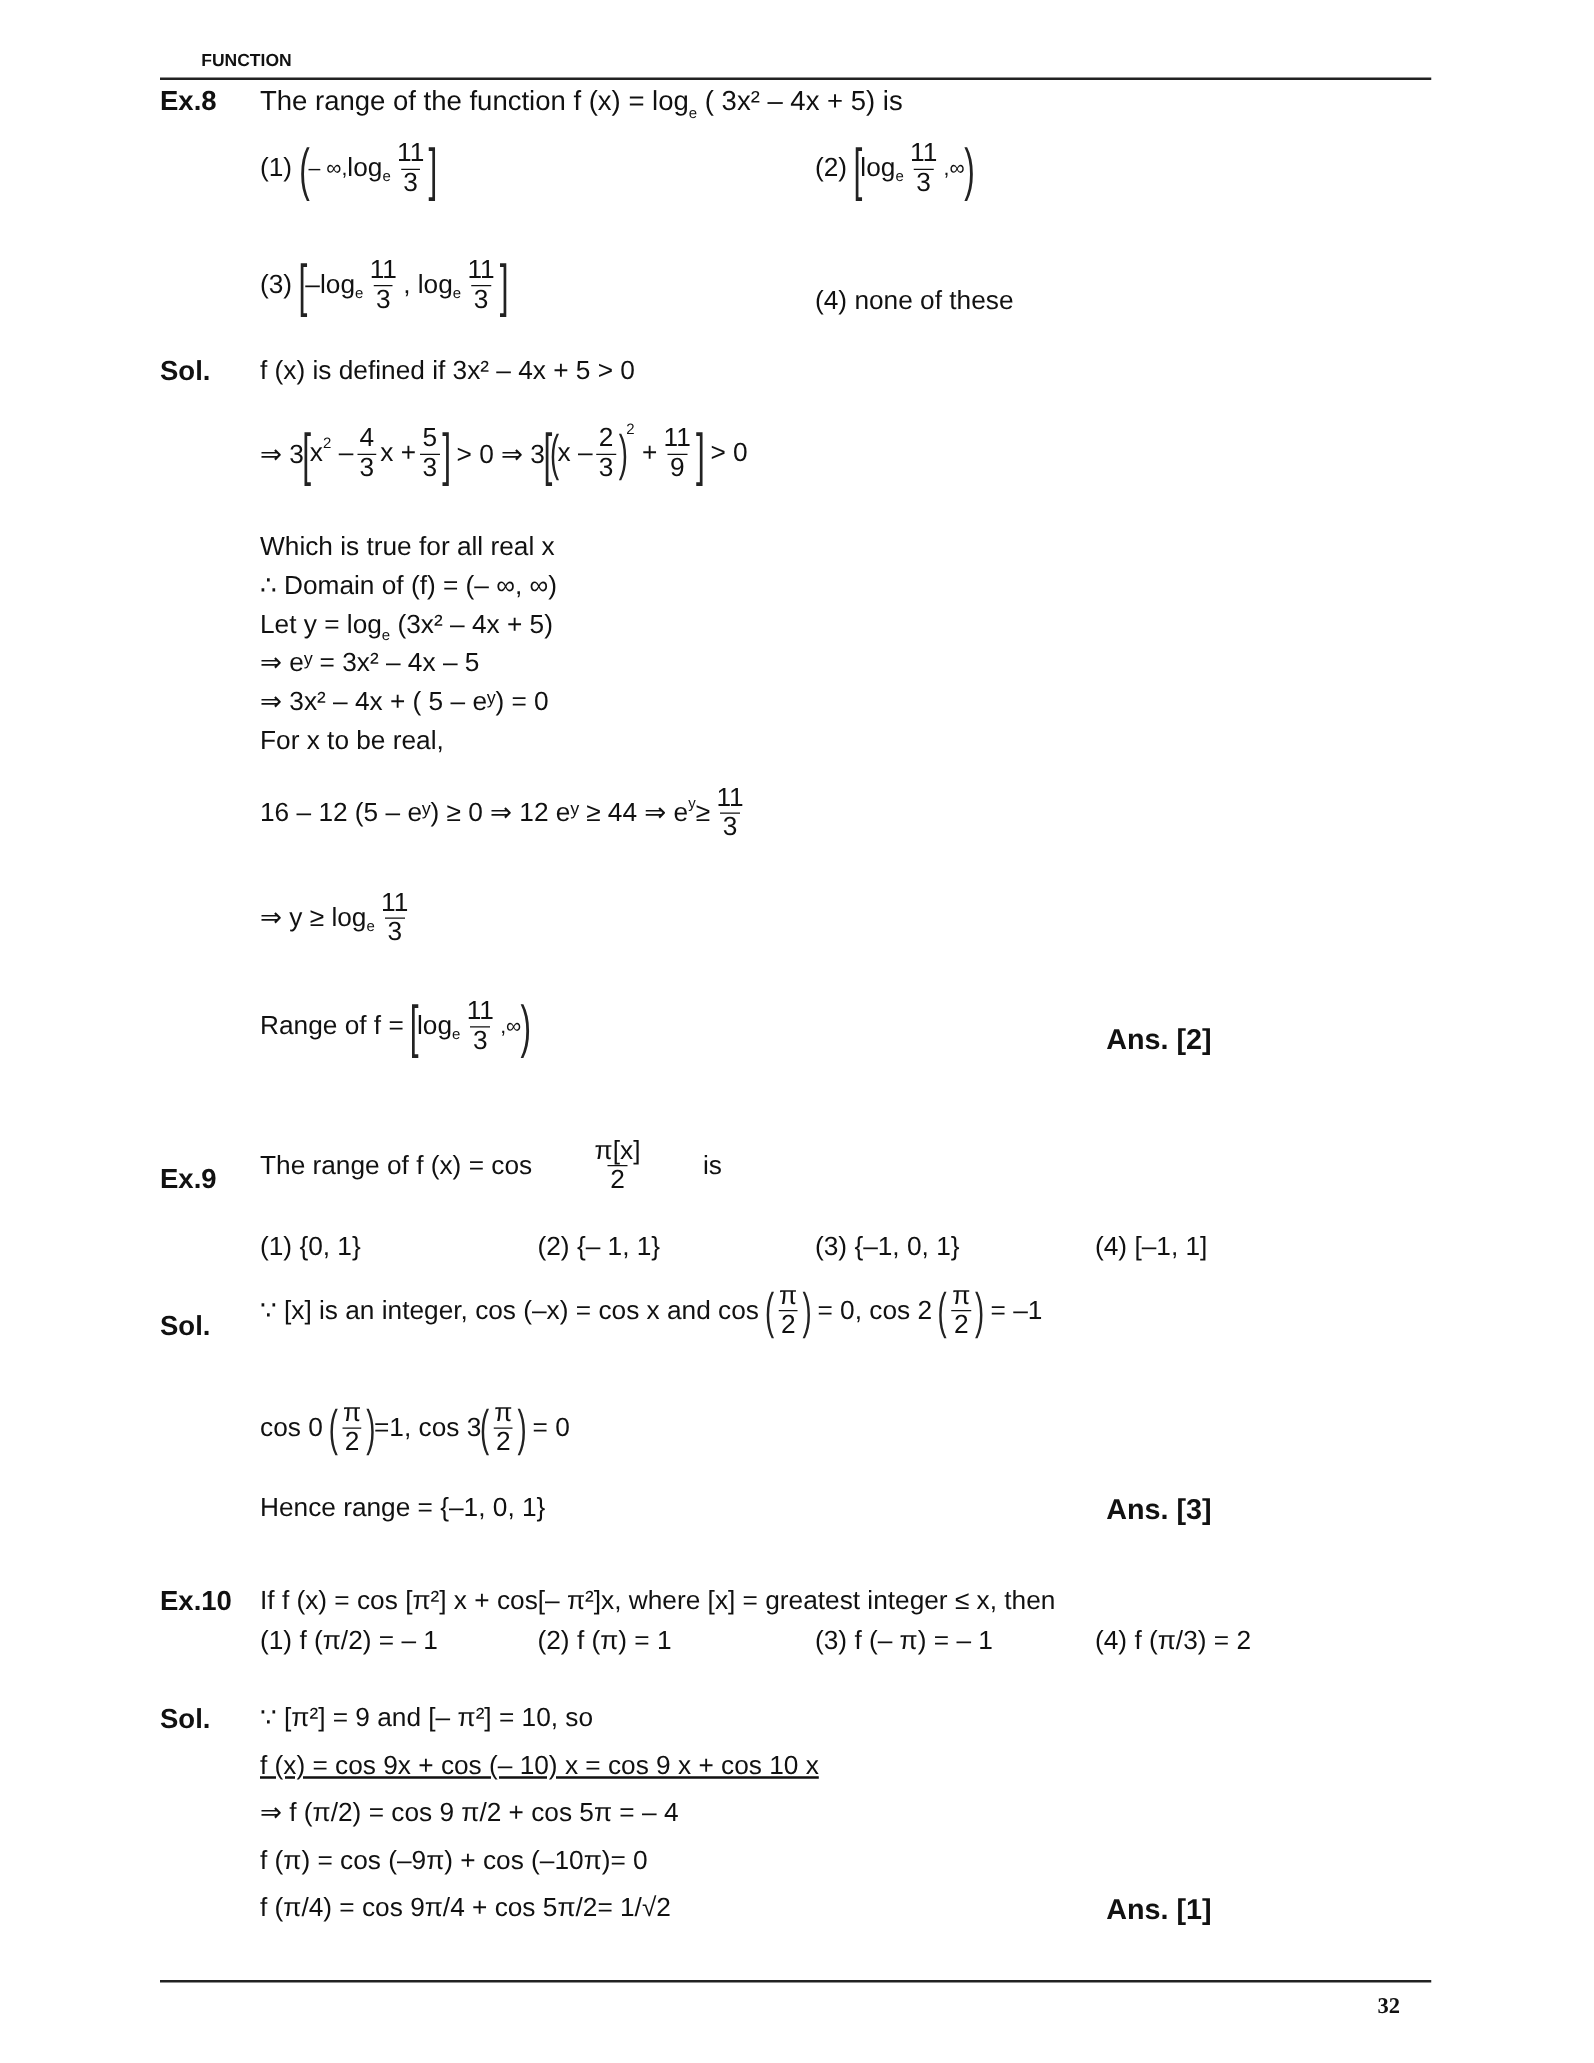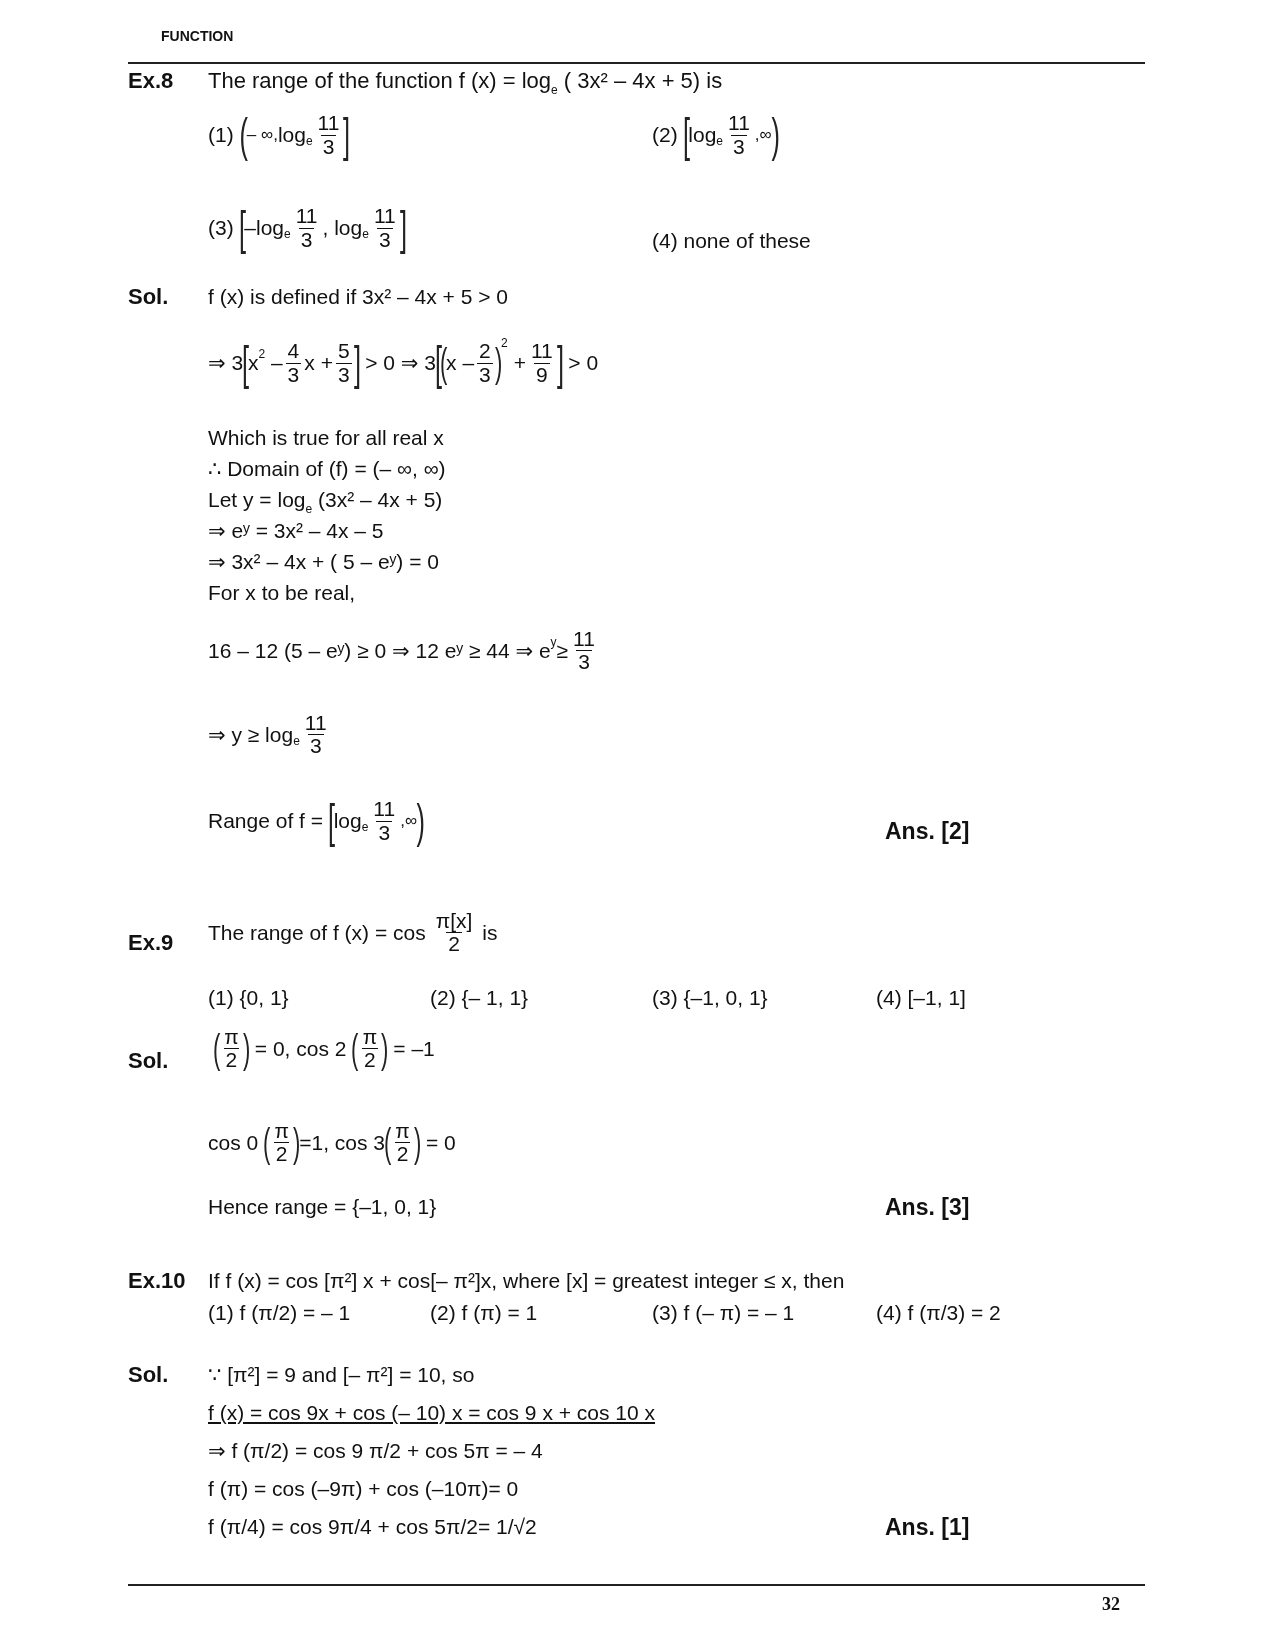--- a/index.html
+++ b/index.html
@@ -18,21 +18,21 @@
   .frac .d { border-top:1.5px solid #111; padding:0 2px; }
   .brk { font-size:46px; font-weight:100; line-height:1; transform:scaleX(0.55); display:inline-block; margin:0 -4px; color:#222; }
   .brk.s { font-size:40px; }
   .sub { font-size:12px; position:relative; top:6px; }
   .sup { font-size:12px; position:relative; top:-9px; }
   .sm { font-size:17px; }
 </style>
 </head>
 <body>
 
-<div class="abs hdr" style="left:132px;top:28px;padding-left:29px;">FUNCTION</div>
+<div class="abs hdr" style="left:132px;top:40px;padding-left:29px;">FUNCTION</div>
 <div class="rule" style="left:128px;top:62px;width:1017px;"></div>
 
 <div class="abs lbl" style="left:128px;top:68px;">Ex.8</div>
 <div class="abs t" style="left:208px;top:68px;font-size:22px;"><span>The range of the function f (x) = log</span><span class="sub">e</span><span> ( 3x² – 4x + 5) is</span></div>
 
 <div class="abs m" style="left:208px;top:112px;">
   <span>(1)</span>&nbsp;
   <span class="brk">(</span><span class="sm">– ∞,</span><span>log</span><span class="sub">e</span>
   <span class="frac">
       <span class="n">11</span>
@@ -121,37 +121,37 @@
 <div class="abs m" style="left:208px;top:798px;">
   <span>Range of f =</span>&nbsp;<span class="brk">[</span><span>log</span><span class="sub">e</span>
   <span class="frac">
       <span class="n">11</span>
       <span class="d">3</span>
     </span><span class="sm">,</span><span class="sm">∞</span><span class="brk">)</span>
 </div>
 <div class="abs ans" style="left:885px;top:818px;">Ans. [2]</div>
 
 <div class="abs lbl" style="left:128px;top:930px;">Ex.9</div>
-<div class="abs m" style="left:208px;top:910px;">
+<div class="abs m" style="left:208px;top:910px;gap:40px;">
   <span>The range of f (x) = cos</span>
   <span class="frac" style="margin:0 8px;">
       <span class="n">π[x]</span>
       <span class="d">2</span>
     </span>
   <span>is</span>
 </div>
 
 <div class="abs t" style="left:208px;top:985px;"><span>(1)</span> <span>{0, 1}</span></div>
 <div class="abs t" style="left:430px;top:985px;"><span>(2)</span> <span>{– 1, 1}</span></div>
 <div class="abs t" style="left:652px;top:985px;"><span>(3)</span> <span>{–1, 0, 1}</span></div>
 <div class="abs t" style="left:876px;top:985px;"><span>(4)</span> <span>[–1, 1]</span></div>
 
 <div class="abs lbl" style="left:128px;top:1048px;">Sol.</div>
 <div class="abs m" style="left:208px;top:1026px;">
-  &nbsp;
+  <span>∵ [x] is an integer, cos (–x) = cos x and cos</span>&nbsp;
   <span class="brk s">(</span><span class="frac">
       <span class="n">π</span>
       <span class="d">2</span>
     </span><span class="brk s">)</span>
   &nbsp;<span>= 0, cos 2</span>&nbsp;
   <span class="brk s">(</span><span class="frac">
       <span class="n">π</span>
       <span class="d">2</span>
     </span><span class="brk s">)</span>
   &nbsp;<span>= –1</span>

